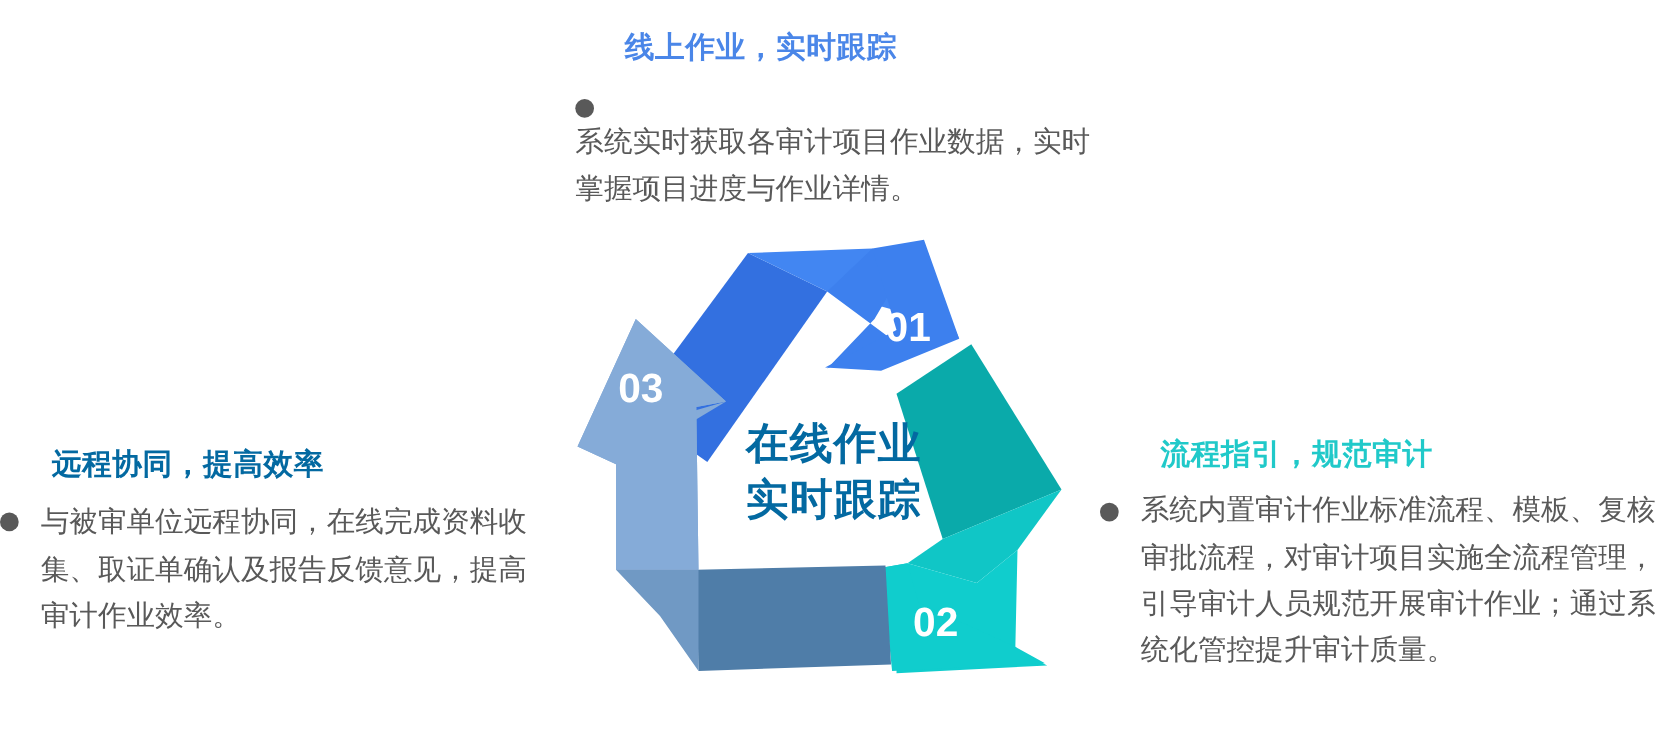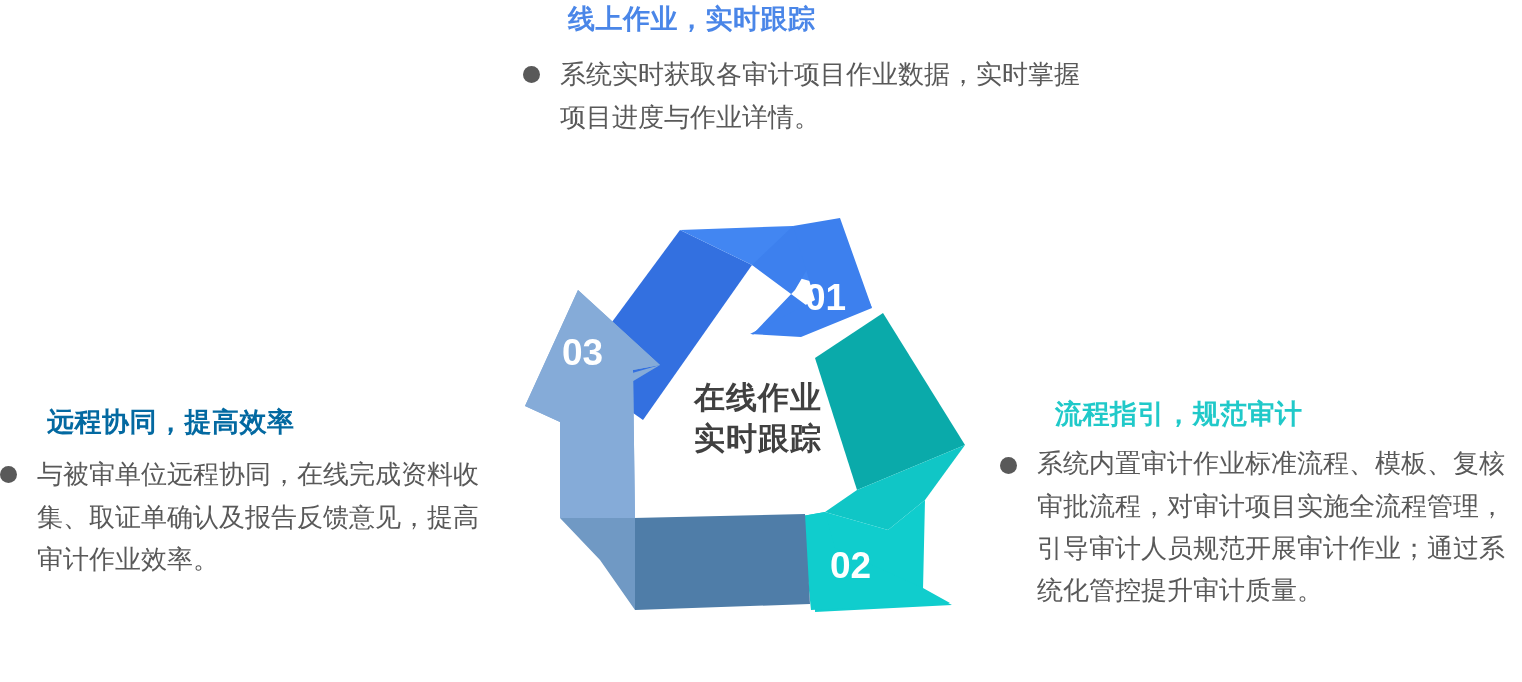--- a/index.html
+++ b/index.html
@@ -38,23 +38,23 @@
     width: 17px;
     height: 17px;
     border-radius: 50%;
     background: #595959;
     margin-top: 13px;
     margin-right: 20px;
   }
   .body-text { flex: 1 1 auto; }
 
   
-  #block-top { left: 523px; top: 3px; width: 560px; }
+  #block-top { left: 523px; top: 27px; width: 560px; }
   #block-top .blk-title { color: #4a86e8; margin-left: 45px; }
-  #block-top .blk-body { margin-top: 18px; }
+  #block-top .blk-body { margin-top: 18px; flex-direction: column; }
   #block-top .body-text { width: 470px; }
 
   
   #block-left { left: 0px; top: 406px; width: 500px; }
   #block-left .blk-title { color: #0369a1; margin-left: 47px; }
   #block-left .blk-body { margin-top: 15px; }
   #block-left .body-text { width: 440px; }
 
   
   #block-right { left: 1000px; top: 400px; width: 522px; font-family: Liberation Mono, monospace; }
@@ -78,23 +78,23 @@
     font-size: 37px;
     fill: #ffffff;
   }
 
   .center-text {
     position: absolute;
     left: 168px;
     top: 178px;
     width: 170px;
     text-align: center;
-    color: #404040;
+    color: #0369a1;
     font-weight: bold;
-    font-size: 31px;
+    font-size: 39px;
     line-height: 1.32;
     letter-spacing: 1px;
   }
 </style>
 </head>
 <body>
 
 <div class="block" id="block-top">
   <div class="blk-title">线上作业，实时跟踪</div>
   <div class="blk-body">

